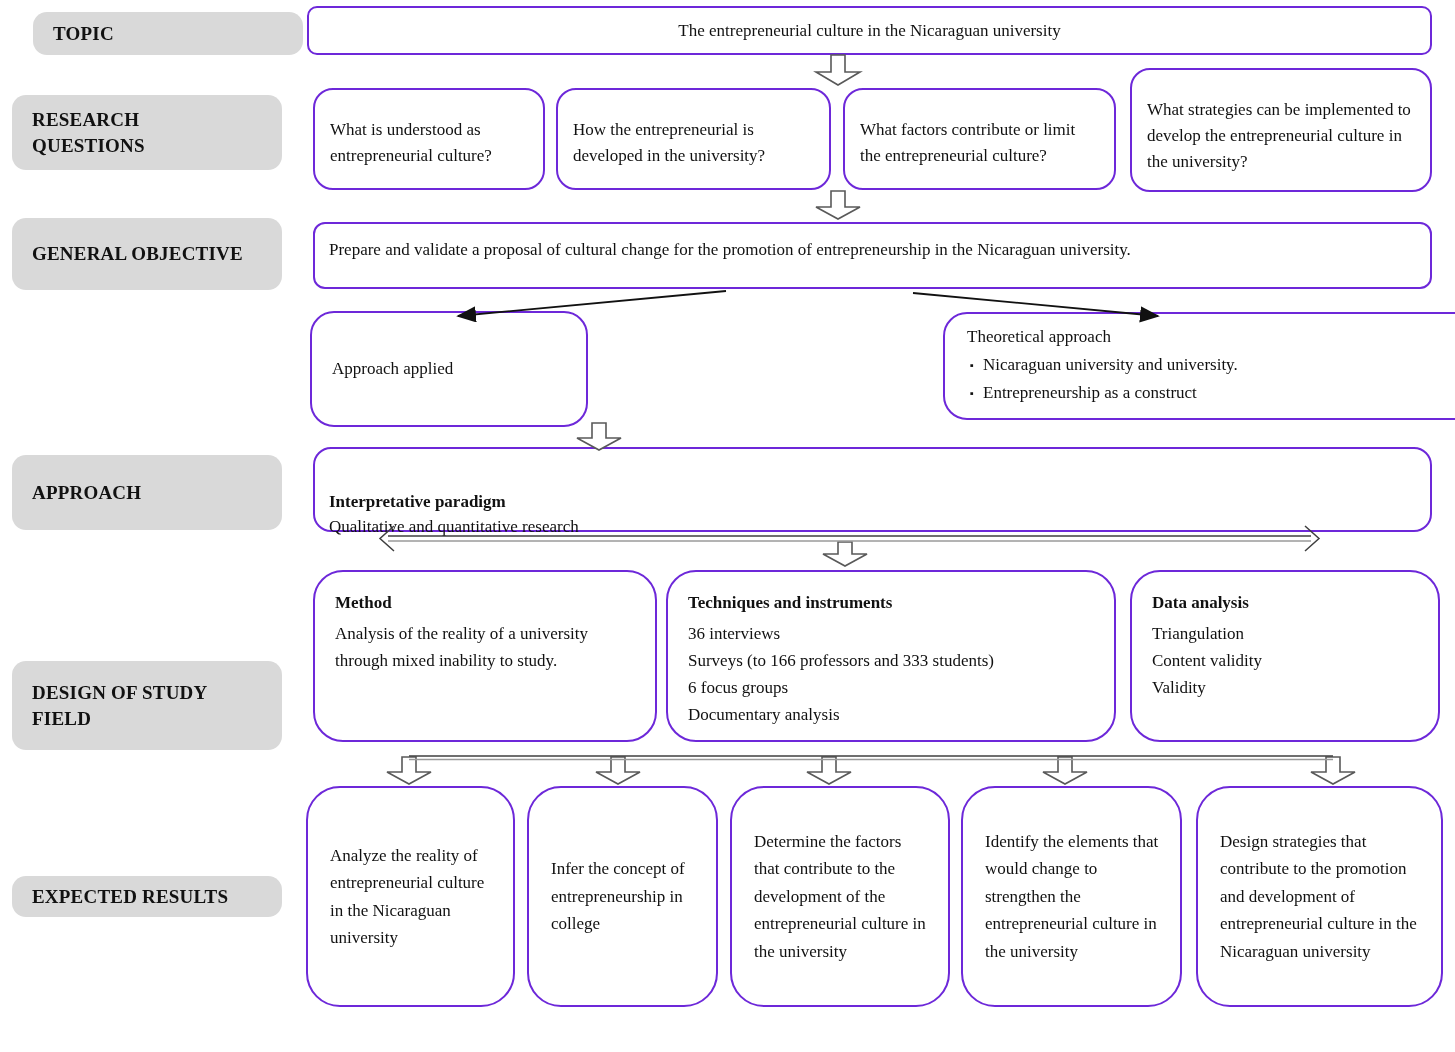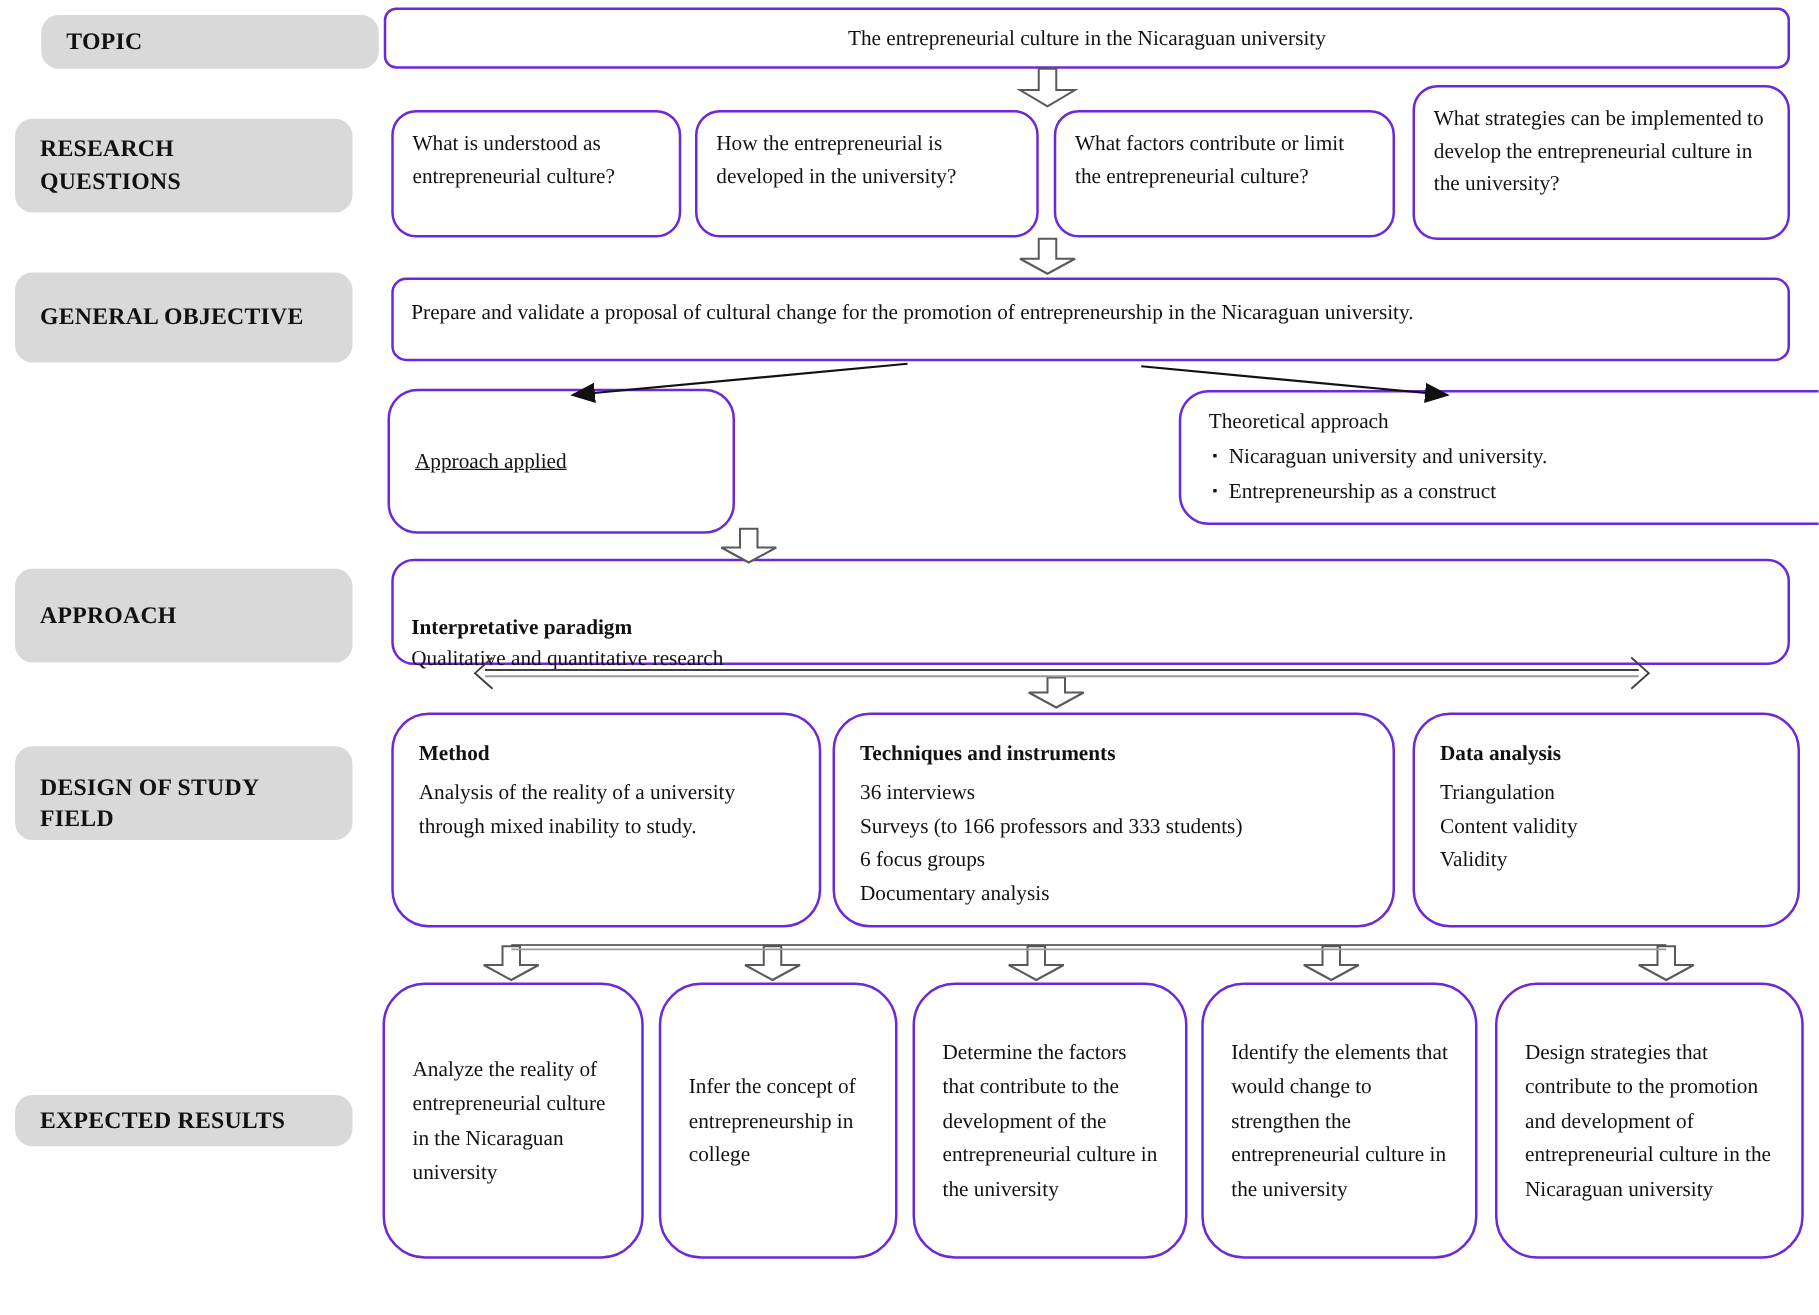--- a/index.html
+++ b/index.html
@@ -14,21 +14,21 @@
     font-weight:bold;font-size:19px;line-height:1.32;letter-spacing:.2px;
   }
   .rowlabel .lbl{display:block;}
   
   .box{
     position:absolute;background:#fff;border:2px solid #6d28d9;box-sizing:border-box;
     font-size:17px;line-height:26px;
   }
   .center-both{display:flex;align-items:center;justify-content:center;text-align:center;}
   .vcenter{display:flex;align-items:center;}
-  .q{border-radius:20px;padding:12px 15px;}
+  .q{border-radius:20px;padding:27px 15px;}
   .bold{font-weight:bold;margin-top:24px;}
   .design-box{border-radius:30px;padding:18px 20px;}
   .design-box .hd{font-weight:bold;margin-bottom:4px;}
   .design-box .ln{line-height:27px;}
   .result-box{border-radius:34px;display:flex;align-items:center;box-sizing:border-box;
     padding:6px 20px 6px 22px;line-height:27.5px;}
   .bullet-row{display:flex;align-items:flex-start;line-height:28px;}
   .bullet-row .sq{width:22px;flex:0 0 22px;text-align:center;font-size:11px;line-height:28px;}
   svg{position:absolute;left:0;top:0;pointer-events:none;}
 </style>
@@ -42,21 +42,21 @@
   </div>
   <div class="rowlabel" style="top:95px;height:75px;">
     <span class="lbl" style="max-width:190px;">RESEARCH QUESTIONS</span>
   </div>
   <div class="rowlabel" style="top:218px;height:72px;">
     <span class="lbl">GENERAL OBJECTIVE</span>
   </div>
   <div class="rowlabel" style="top:455px;height:75px;">
     <span class="lbl">APPROACH</span>
   </div>
-  <div class="rowlabel" style="top:597px;height:75px;align-items:flex-end;">
+  <div class="rowlabel" style="top:661px;height:89px;">
     <span class="lbl" style="max-width:210px;">DESIGN OF STUDY FIELD</span>
   </div>
   <div class="rowlabel" style="top:876px;height:41px;">
     <span class="lbl">EXPECTED RESULTS</span>
   </div>
 
   <div class="box center-both" style="left:307px;top:6px;width:1125px;height:49px;border-radius:10px;">
     <span>The entrepreneurial culture in the Nicaraguan university</span>
   </div>
 
@@ -70,21 +70,21 @@
     <span>What factors contribute or limit the entrepreneurial culture?</span>
   </div>
   <div class="box q" style="left:1130px;top:68px;width:302px;height:124px;">
     <span>What strategies can be implemented to develop the entrepreneurial culture in the university?</span>
   </div>
 
   <div class="box" style="left:313px;top:222px;width:1119px;height:67px;border-radius:12px;padding:13px 14px;">
     <span>Prepare and validate a proposal of cultural change for the promotion of entrepreneurship in the Nicaraguan university.</span>
   </div>
 
-  <div class="box vcenter" style="left:310px;top:311px;width:278px;height:116px;border-radius:24px;padding:0 20px;text-decoration:underline;">
+  <div class="box vcenter" style="left:310px;top:311px;width:278px;height:116px;border-radius:24px;padding:0 20px;">
     <span>Approach applied</span>
   </div>
 
   <div class="box" style="left:943px;top:312px;width:554px;height:108px;border-radius:24px;padding:9px 16px;">
     <div style="padding-left:6px;line-height:28px;">Theoretical approach</div>
     <div class="bullet-row">
       <span class="sq">▪</span>
       <span>Nicaraguan university and university.</span>
     </div>
     <div class="bullet-row">

